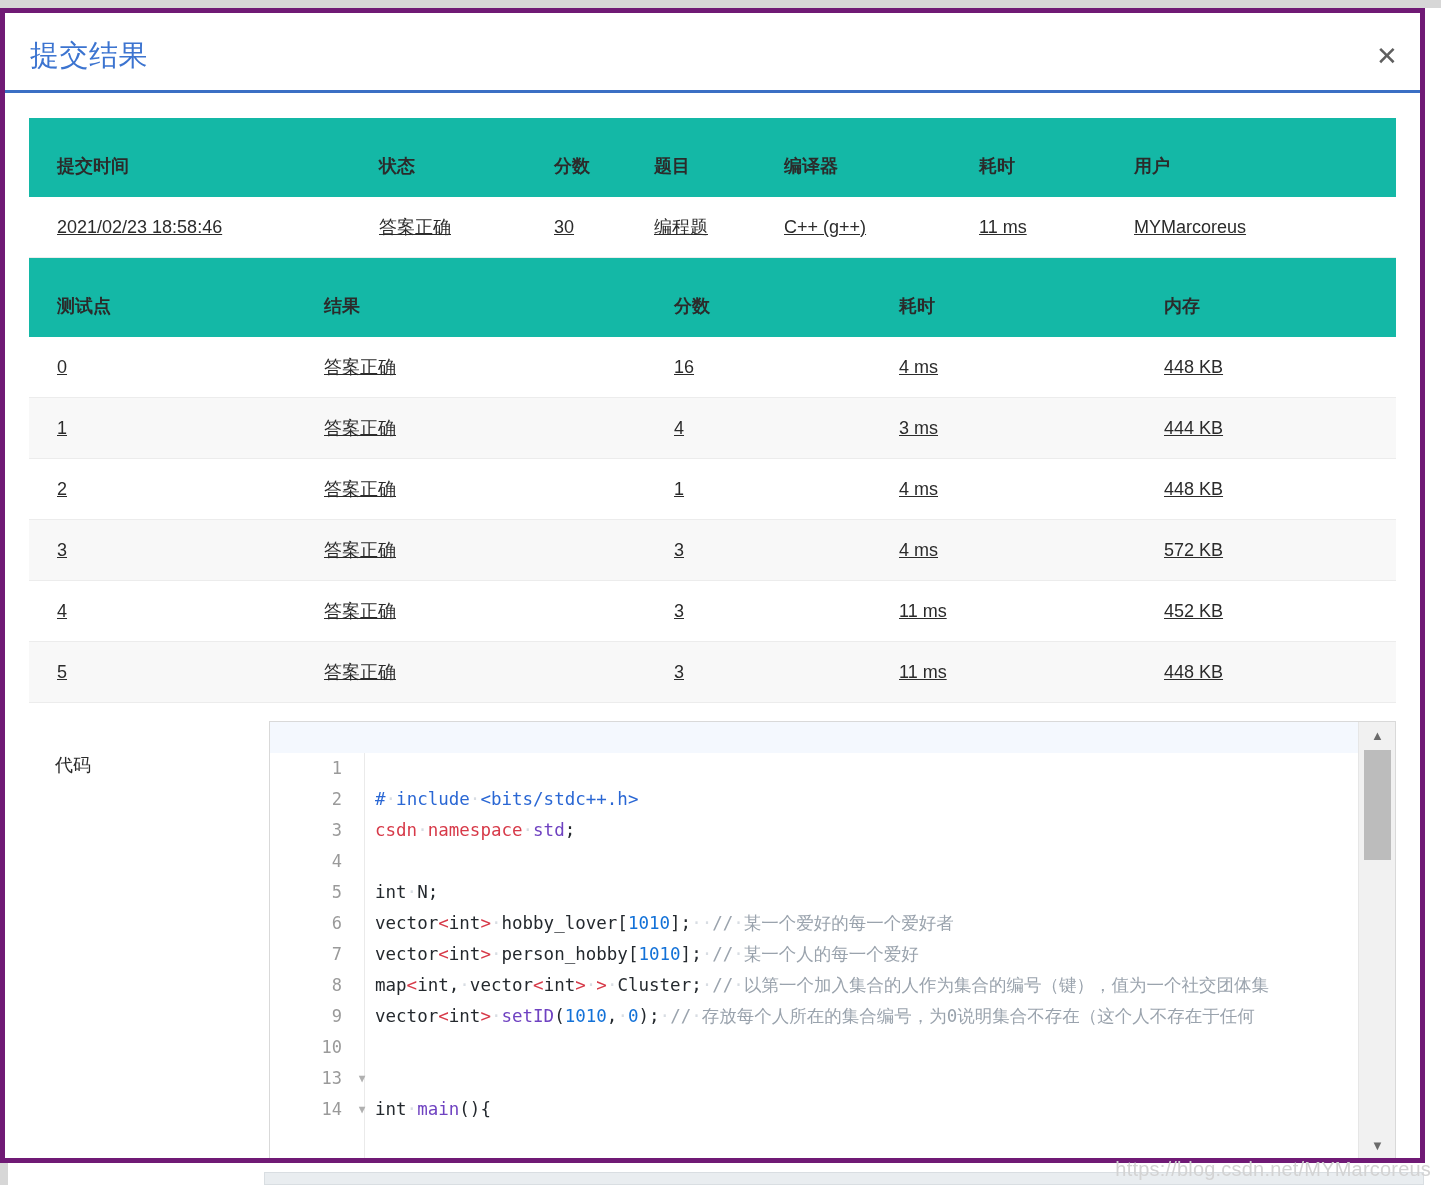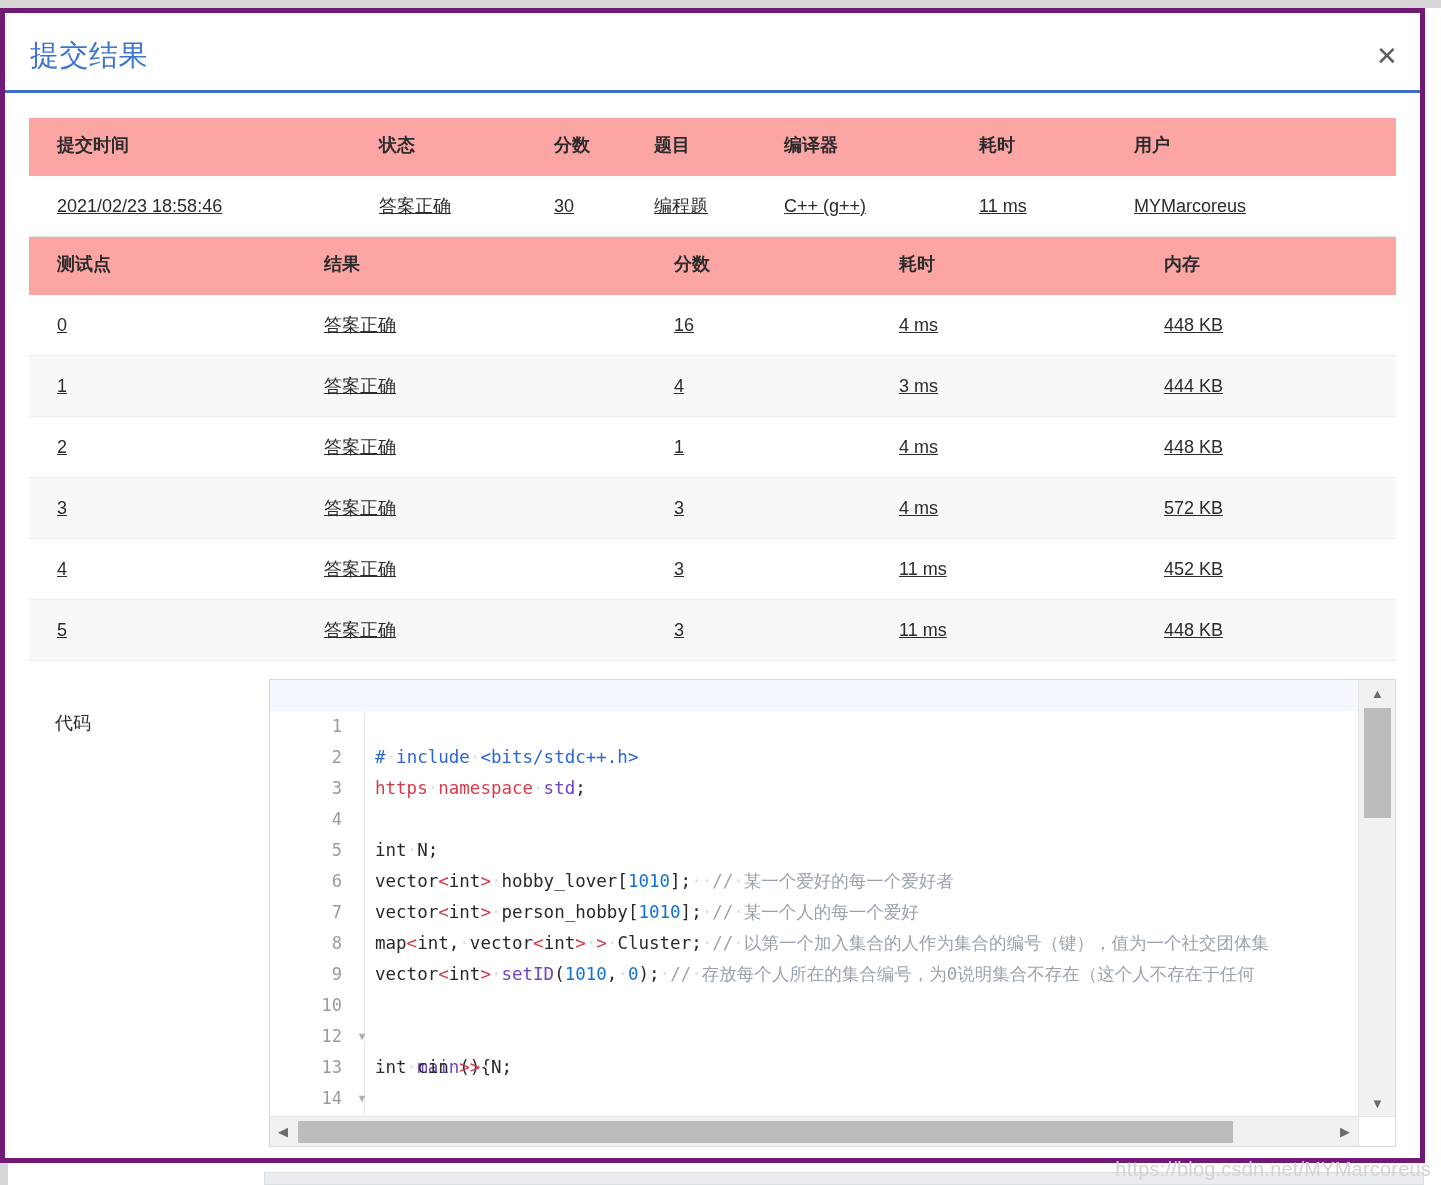--- a/index.html
+++ b/index.html
@@ -64,26 +64,26 @@
     padding: 25px 24px 0 24px;
   }
 
   
   table.grid {
     width: 100%;
     border-collapse: collapse;
     table-layout: fixed;
   }
   table.grid th {
-    background: #fca5a5;
+    background: #14b8a6;
     text-align: left;
     font-size: 18px;
     font-weight: bold;
     color: #2b2b2b;
-    padding: 15px 0 19px 0;
+    padding: 36px 0 19px 0;
     border: none;
     margin-left: 44px;
   }
   table.grid td {
     font-size: 18px;
     color: #2b2b2b;
     padding: 18px 0 18px 0;
     border-bottom: 1px solid #ececec;
     vertical-align: middle;
     text-decoration: underline;
@@ -337,21 +337,21 @@
         <div class="code-inner">
           <div class="gutter-line"></div>
 
           <div class="code-row hl">
             <span class="lineno">1</span>
             <span class="codetext"><span class="pp">#</span><span class="dot">·</span><span class="pp">include</span><span class="dot">·</span><span class="pp">&lt;bits/stdc++.h&gt;</span></span>
           </div>
 
           <div class="code-row">
             <span class="lineno">2</span>
-            <span class="codetext"><span class="kw">https</span><span class="dot">·</span><span class="kw">namespace</span><span class="dot">·</span><span class="ns">std</span>;</span>
+            <span class="codetext"><span class="kw">csdn</span><span class="dot">·</span><span class="kw">namespace</span><span class="dot">·</span><span class="ns">std</span>;</span>
           </div>
 
           <div class="code-row">
             <span class="lineno">3</span>
             <span class="codetext"></span>
           </div>
 
           <div class="code-row">
             <span class="lineno">4</span>
             <span class="codetext"><span class="type">int</span><span class="dot">·</span>N;</span>
@@ -382,24 +382,20 @@
             <span class="codetext"></span>
           </div>
 
           <div class="code-row">
             <span class="lineno">10</span>
             <span class="fold">▼</span>
             <span class="codetext"><span class="type">int</span><span class="dot">·</span><span class="ns">main</span>(){</span>
           </div>
 
 
-          <div class="code-row">
-            <span class="lineno">12</span>
-            <span class="codetext"><span class="dot">····</span>cin<span class="dot">·</span><span class="op">&gt;&gt;</span><span class="dot">·</span>N;</span>
-          </div>
 
           <div class="code-row">
             <span class="lineno">13</span>
             <span class="fold">▼</span>
             
           </div>
 
           <div class="code-row">
             <span class="lineno">14</span>
             

